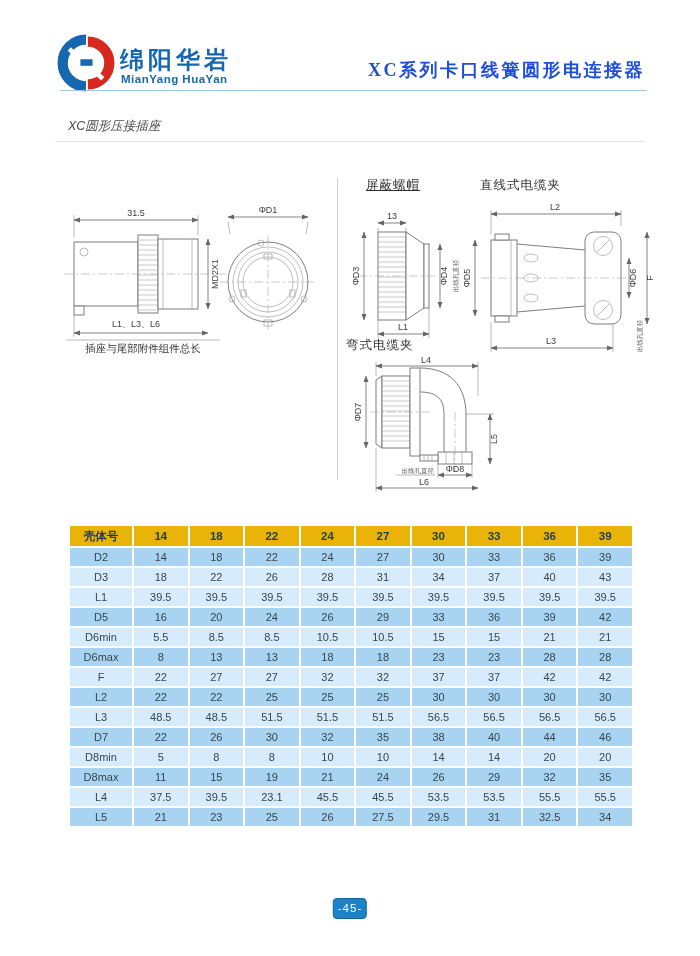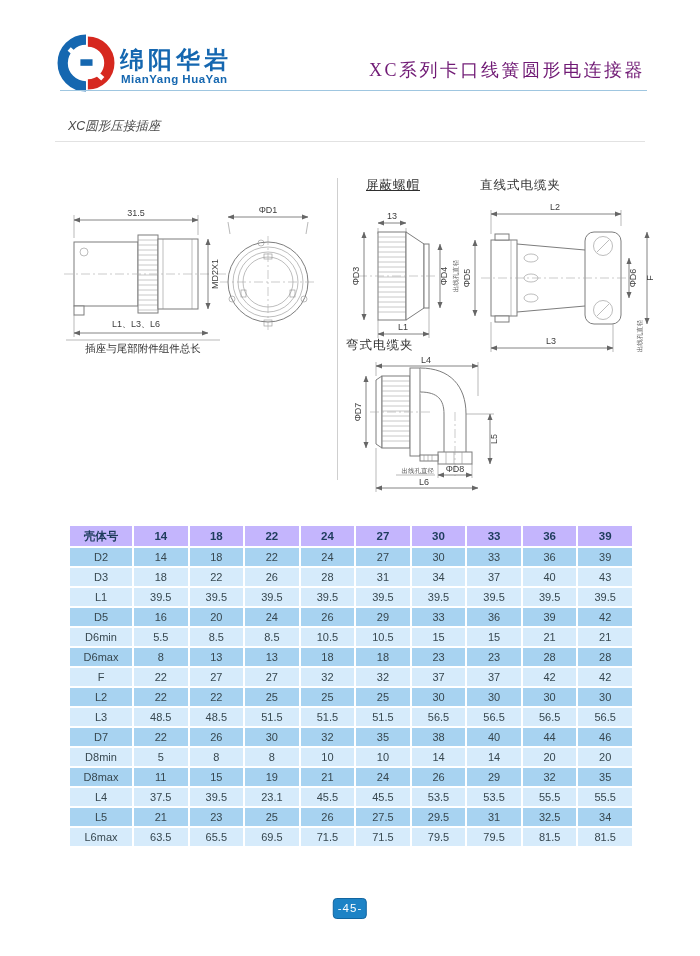--- a/index.html
+++ b/index.html
@@ -8,21 +8,21 @@
     position:relative; width:700px; height:956px; background:#ffffff;
     font-family:"Liberation Sans", sans-serif; overflow:hidden;
   }
   
   .logo-icon { position:absolute; left:58px; top:34px; width:56px; height:58px; }
   .brand-cn  { position:absolute; left:120px; top:44px; font-size:24px; font-weight:bold;
                color:#1567b0; letter-spacing:4px; }
   .brand-en  { position:absolute; left:121px; top:73px; font-size:11.5px; font-weight:bold;
                color:#1567b0; letter-spacing:0.5px; }
   .header-title { position:absolute; right:55px; top:58px; font-family:"Liberation Serif", serif;
-               font-size:18px; font-weight:400; color:#701a75; letter-spacing:2.5px; }
+               font-size:18px; font-weight:700; color:#1d4ed8; letter-spacing:2.5px; }
   .header-rule { position:absolute; left:60px; right:53px; top:90px; height:0;
                border-top:1.5px solid #9fc6e0; }
   
   .section-title { position:absolute; left:68px; top:118px; font-size:12.5px; color:#4a4a4a;font-style:italic; }
   .section-rule  { position:absolute; left:55px; right:55px; top:141px; height:0;
                border-top:1px solid #e2e2e2; }
   
   .drawing { position:absolute; }
   .v-divider { position:absolute; left:337px; top:178px; width:1px; height:302px; background:#cfcfcf; }
   .draw-title { position:absolute; font-size:12.5px; color:#2f2f2f; letter-spacing:1px; }
@@ -37,21 +37,21 @@
   svg .ext     { fill:none; stroke:#8a8a8a; stroke-width:0.6; }
   svg .cline   { fill:none; stroke:#a9a9a9; stroke-width:0.6; stroke-dasharray:9 3 2 3; }
   svg text     { font-family:"Liberation Sans", sans-serif; fill:#3d3d3d; font-size:9px; }
   svg .small   { font-size:6.5px; fill:#555; }
   svg .cap     { font-size:10.5px; fill:#2f2f2f; }
   
   .dim-table { position:absolute; left:68px; top:524px; width:566px; border-collapse:collapse;
                table-layout:fixed; font-size:11px; }
   .dim-table th, .dim-table td { border:2px solid #ffffff; text-align:center; height:20px;
                padding:0; color:#37474f; }
-  .dim-table th { background:#c4b5fd; color:#1e3c5c; font-weight:bold; height:22px; font-size:11.5px; }
+  .dim-table th { background:#eab308; color:#1e3c5c; font-weight:bold; height:22px; font-size:11.5px; }
   .dim-table col.first { width:64px; }
   .dim-table tr.row-light td { background:#d6ebfb; }
   .dim-table tr.row-dark  td { background:#a8d3f1; }
   
   .page-badge { position:absolute; left:50%; top:898px; transform:translateX(-50%);
                background:#1d83c6; border:1px solid #1265a0; border-radius:4px;
                color:#fff; font-size:11.5px; padding:3px 4px 4px; letter-spacing:1px; }
 </style>
 </head>
 <body>
@@ -420,30 +420,18 @@
           <td>21</td>
           <td>23</td>
           <td>25</td>
           <td>26</td>
           <td>27.5</td>
           <td>29.5</td>
           <td>31</td>
           <td>32.5</td>
           <td>34</td>
         </tr>
-        <tr class="row-light">
-          <td>L6max</td>
-          <td>63.5</td>
-          <td>65.5</td>
-          <td>69.5</td>
-          <td>71.5</td>
-          <td>71.5</td>
-          <td>79.5</td>
-          <td>79.5</td>
-          <td>81.5</td>
-          <td>81.5</td>
-        </tr>
       </tbody>
   </table>
 
   <div class="page-badge">-45-</div>
 
 </div>
 
 </body></html>

